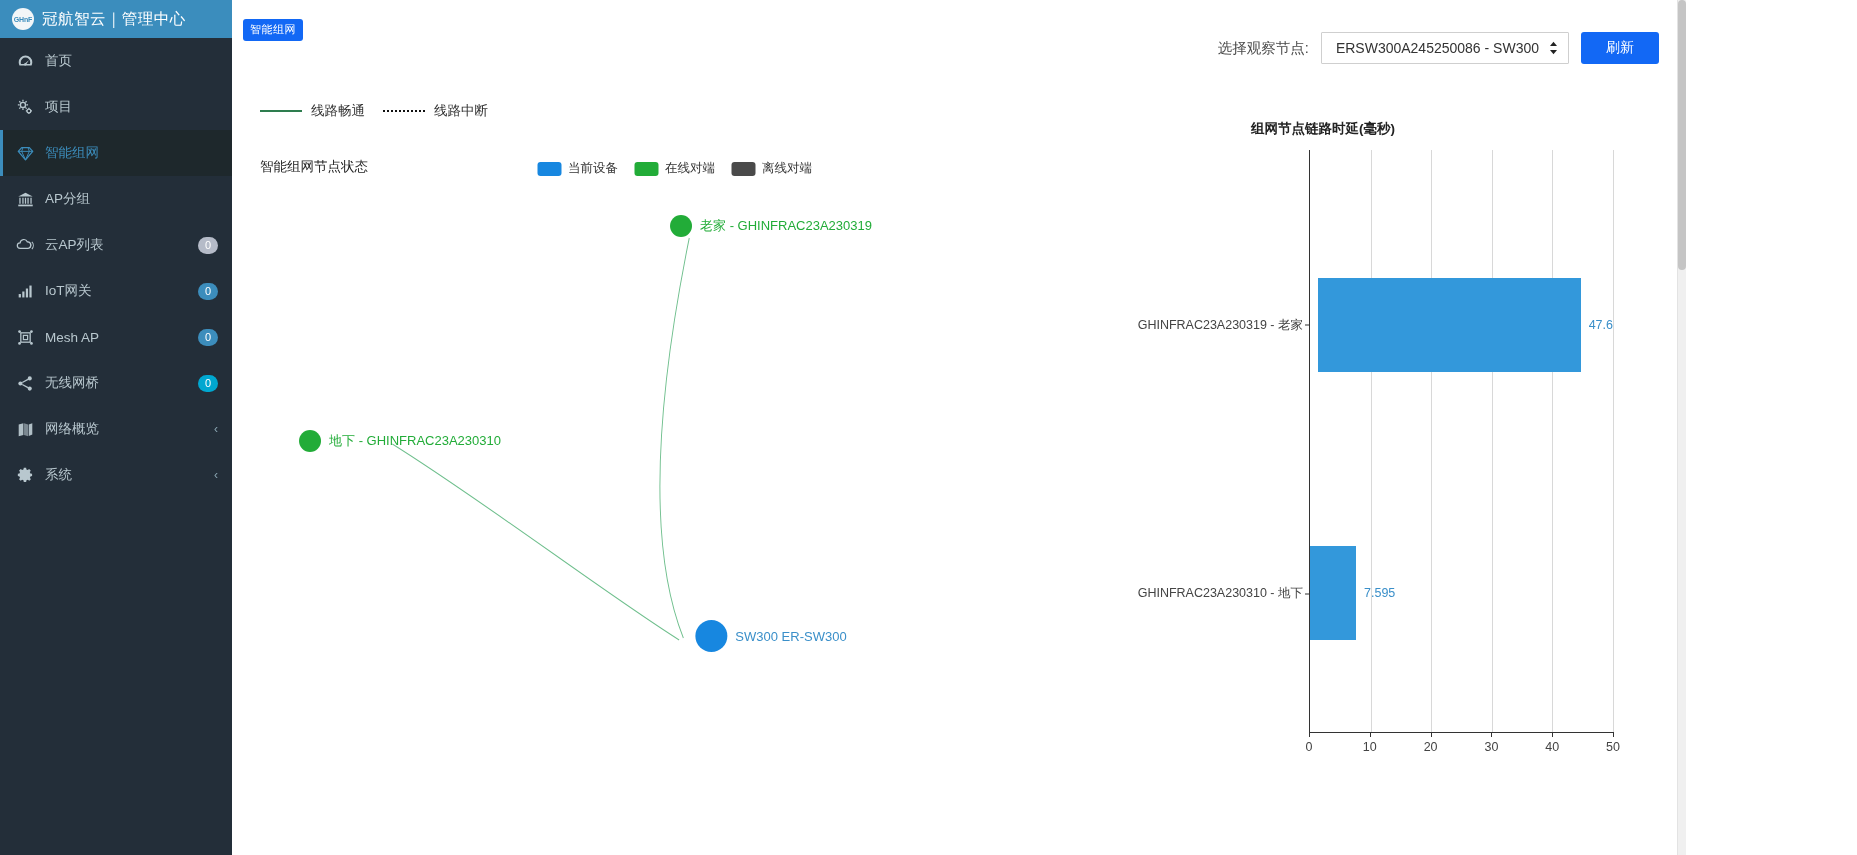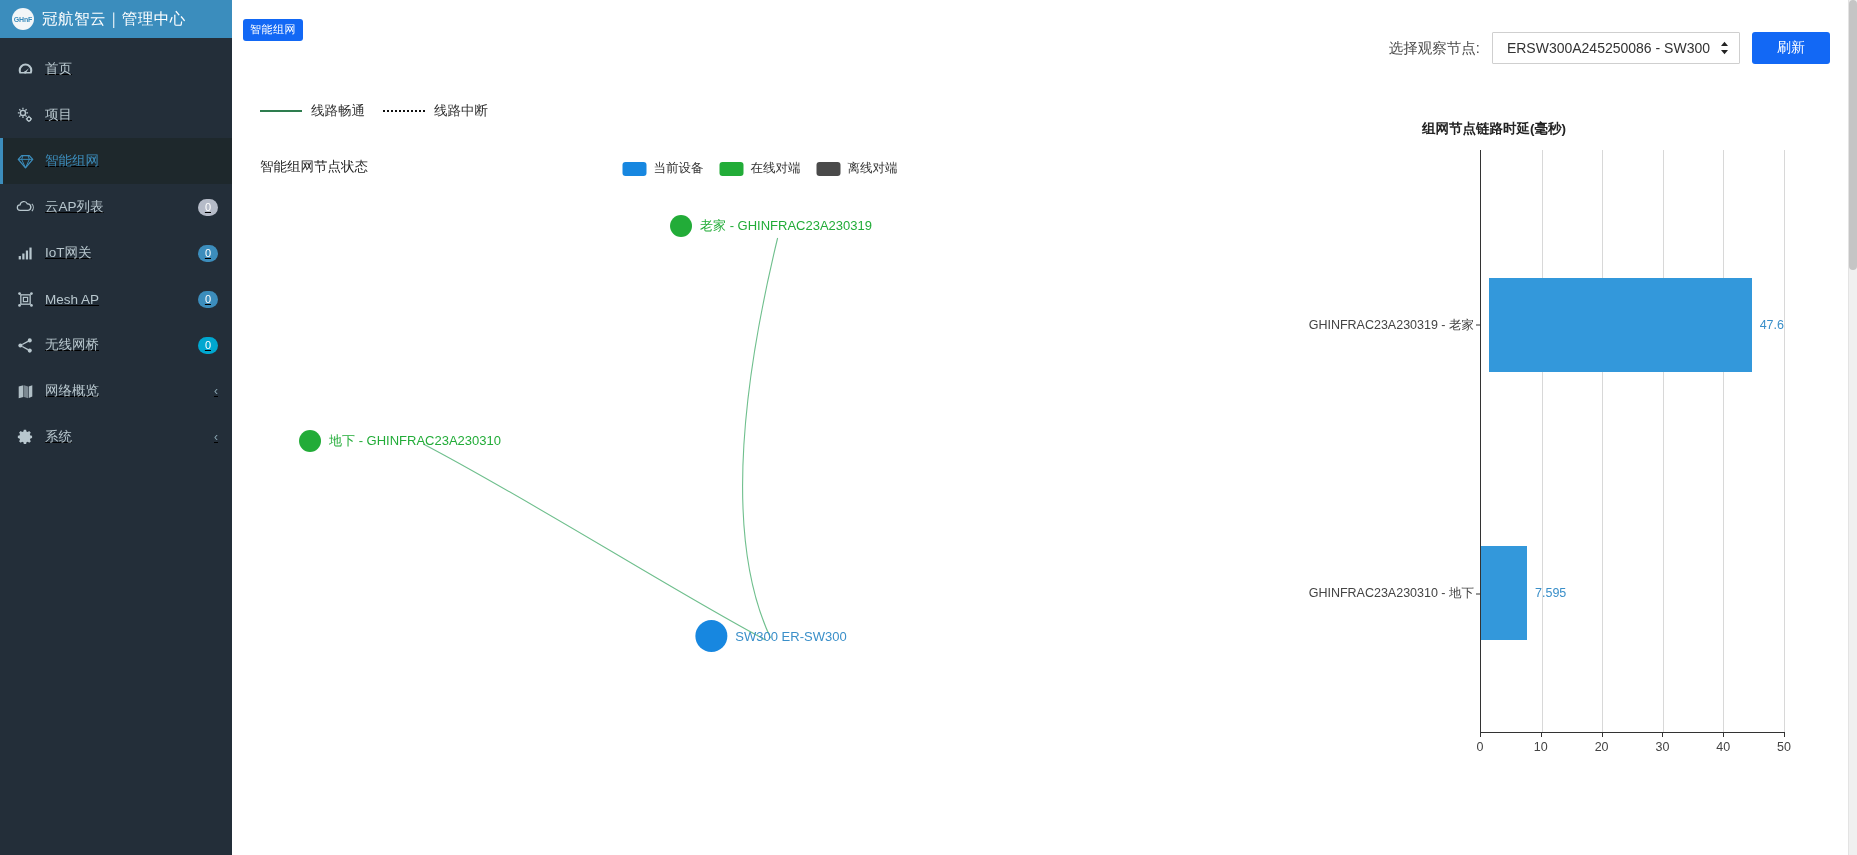--- a/index.html
+++ b/index.html
@@ -2,21 +2,21 @@
 <html><head>
 <meta charset="utf-8">
 <style>
   * { box-sizing: border-box; margin: 0; padding: 0; }
   html, body {
     width: 1857px; height: 855px;
     font-family: "Liberation Sans", "DejaVu Sans", sans-serif;
     background: #ffffff;
     overflow: hidden;
   }
-  #app { position: relative; width: 1857px; height: 855px; display: flex; }
+  #app { position: relative; width: 1686px; height: 855px; display: flex; }
 
   
   .sidebar {
     width: 232px; height: 855px;
     background: #232e39;
     flex: 0 0 232px;
     position: relative;
   }
   .brand {
     height: 38px;
@@ -30,21 +30,21 @@
     background: #f2f6f8;
     display: flex; align-items: center; justify-content: center;
     font-size: 7px; font-weight: bold; color: #3b8dbd;
     letter-spacing: -0.2px;
     flex: 0 0 22px;
   }
   .brand-text {
     color: #ffffff; font-size: 15.5px; letter-spacing: 0.5px;
     white-space: nowrap;
   }
-  .nav { padding-top: 8px; text-decoration: underline; }
+  .nav { padding-top: 0; }
   .nav-item {
     height: 46px;
     display: flex; align-items: center;
     padding: 0 14px 0 16px;
     color: #b8c7ce; font-size: 13.5px;
     position: relative;
     cursor: pointer;
     gap: 11px;
   }
   .nav-item .ico {
@@ -247,20 +247,30 @@
           <span class="lbl">项目</span>
         </div>
         <div class="nav-item active">
           <span class="ico">
             <svg width="17" height="17" viewBox="0 0 20 20">
               <path d="M5.5 3h9l4 4.5L10 17.5 1.5 7.5z" fill="none" stroke="currentColor" stroke-width="1.5" stroke-linejoin="round"></path>
               <path d="M1.5 7.5h17M7 3L5.5 7.5 10 17.5M13 3l1.5 4.5L10 17.5" fill="none" stroke="currentColor" stroke-width="1.1"></path>
             </svg>
           </span>
           <span class="lbl">智能组网</span>
+        </div>
+        <div class="nav-item">
+          <span class="ico">
+            <svg width="17" height="17" viewBox="0 0 20 20">
+              <path d="M10 2L18.5 6.5H1.5z" fill="currentColor"></path>
+              <path d="M3.5 8v7M7 8v7M10 8v7M13 8v7M16.5 8v7" stroke="currentColor" stroke-width="1.5"></path>
+              <rect x="1.5" y="16" width="17" height="2" fill="currentColor"></rect>
+            </svg>
+          </span>
+          <span class="lbl">AP分组</span>
         </div>
         <div class="nav-item">
           <span class="ico">
             <svg width="18" height="17" viewBox="0 0 22 20">
               <path d="M5 13.5a3.4 3.4 0 010-6.8 4.6 4.6 0 018.8-1.2 3.6 3.6 0 01.6 8H5z" fill="none" stroke="currentColor" stroke-width="1.5"></path>
               <path d="M17 7.5a3.5 3.5 0 010 5M19.4 5.7a6.2 6.2 0 010 8.6" fill="none" stroke="currentColor" stroke-width="1.3"></path>
             </svg>
           </span>
           <span class="lbl">云AP列表</span>
           <span class="badge grey">0</span>

